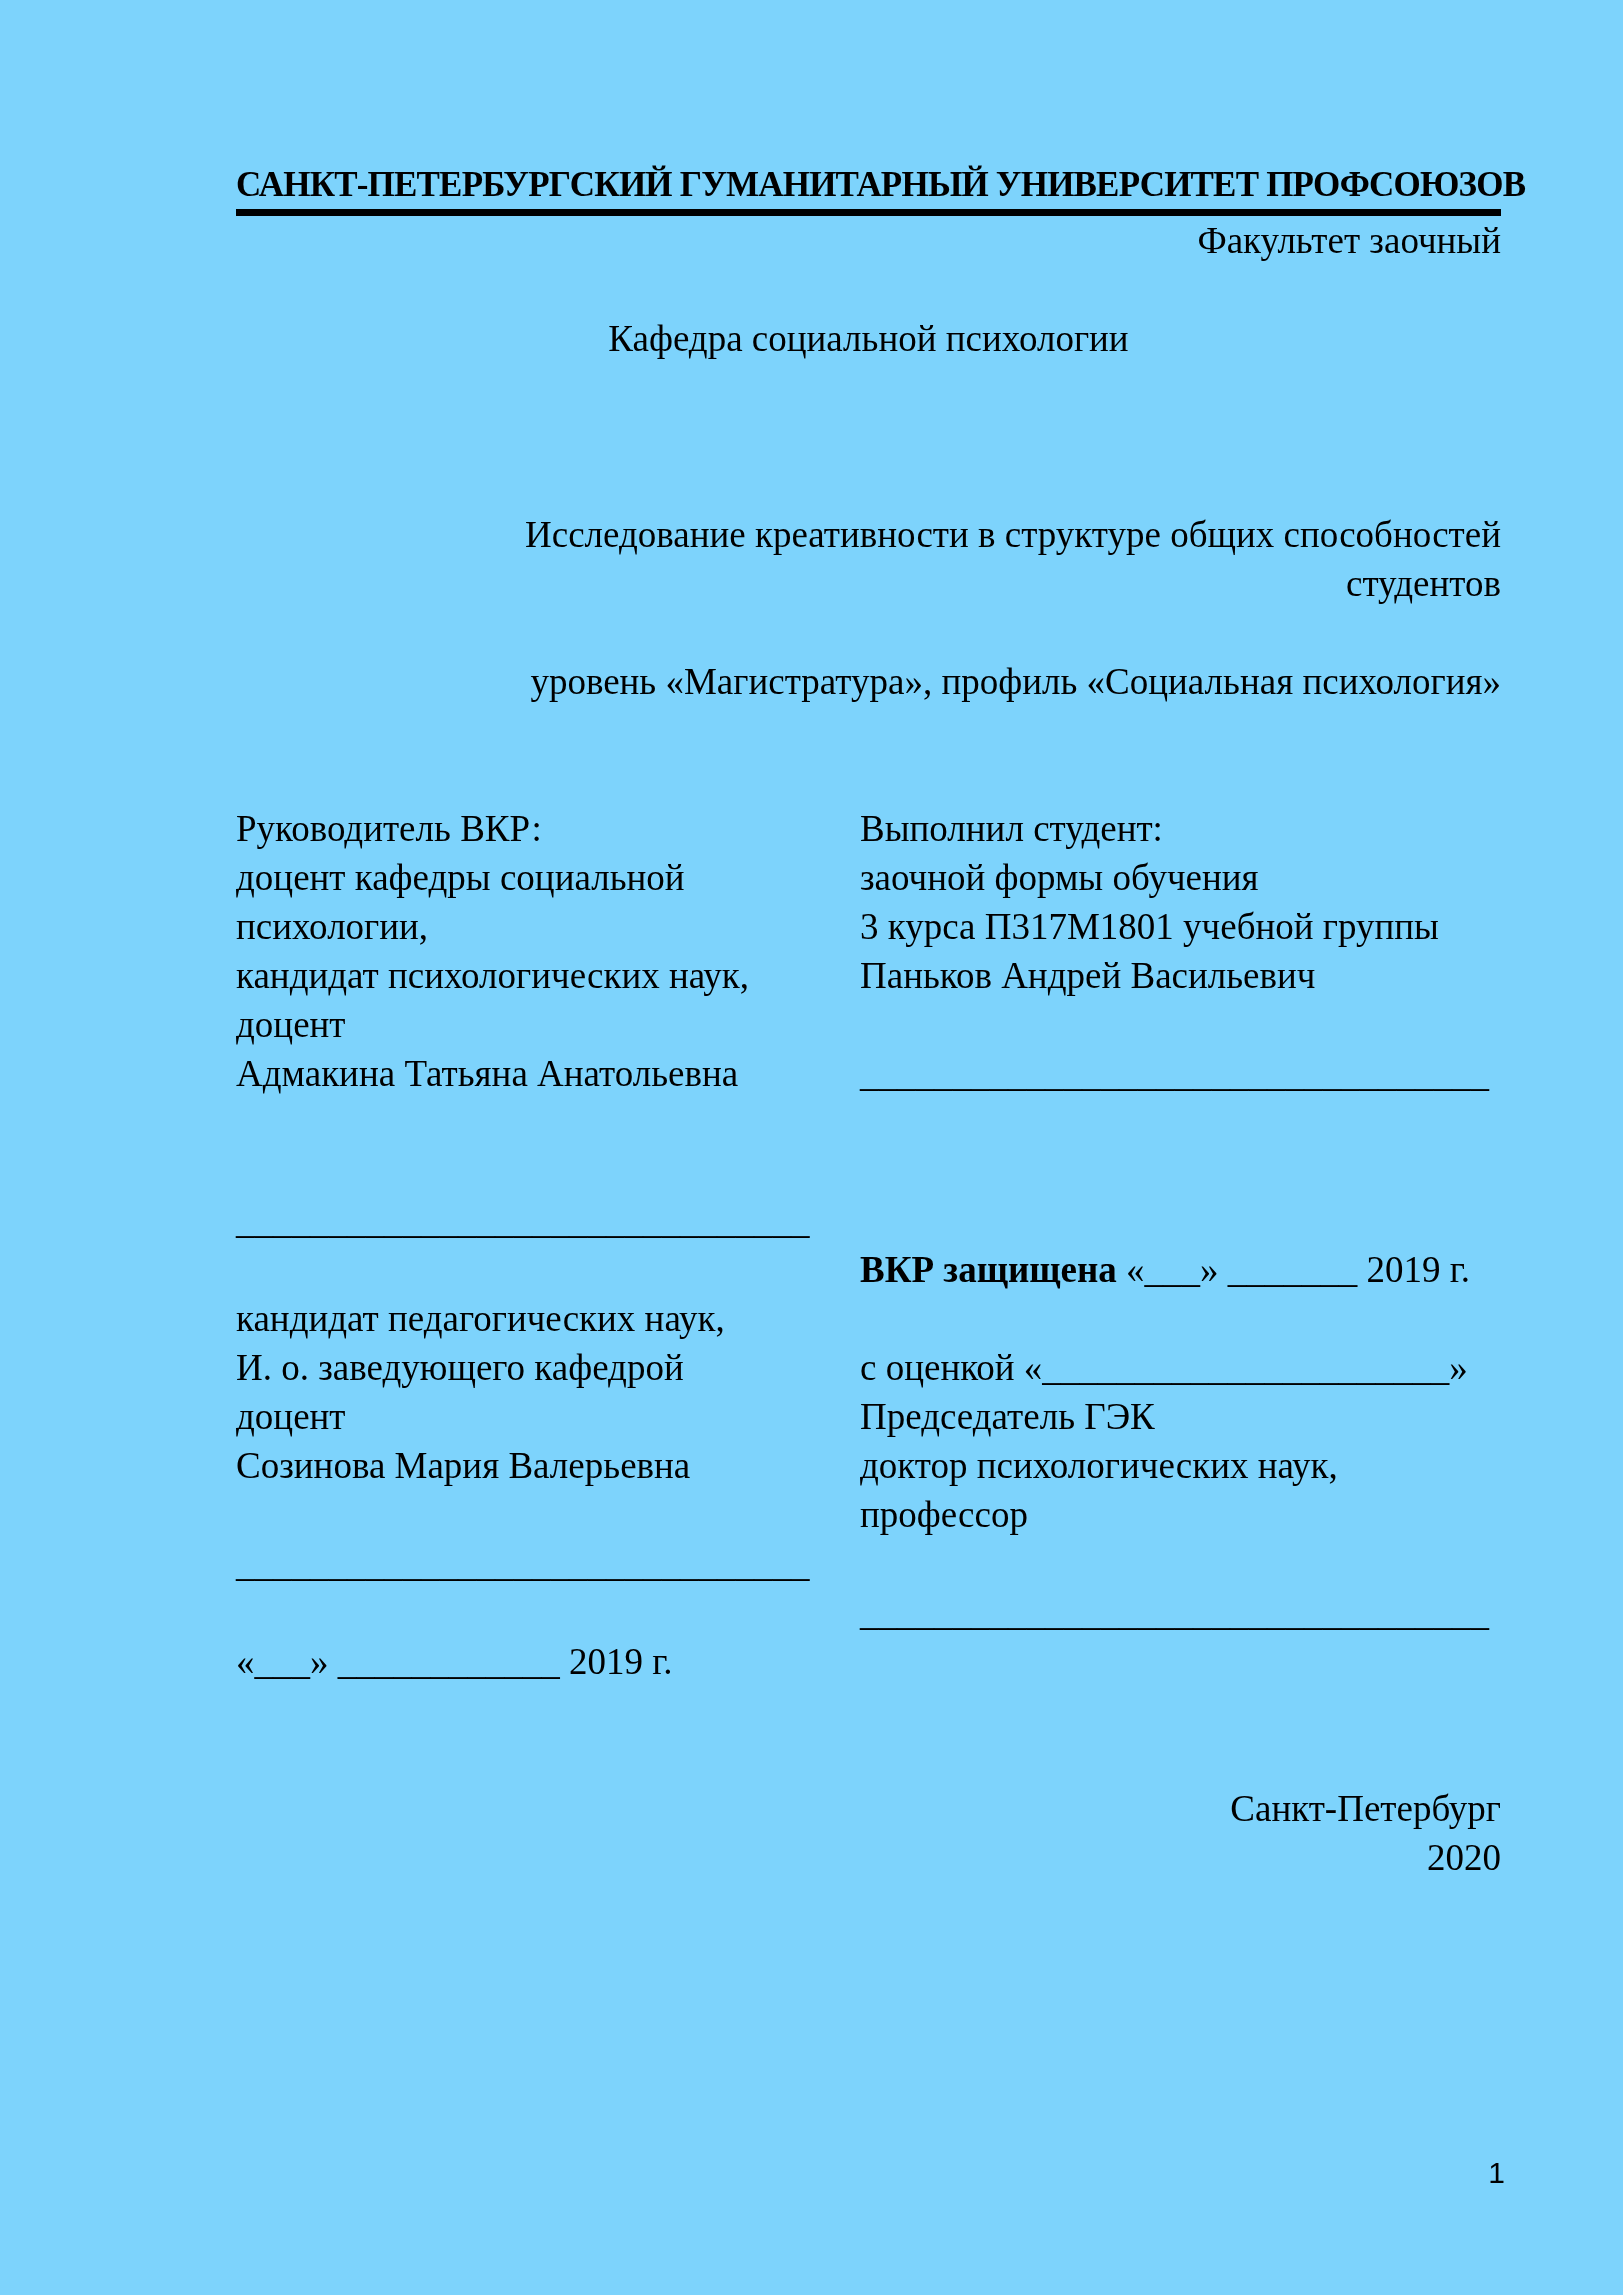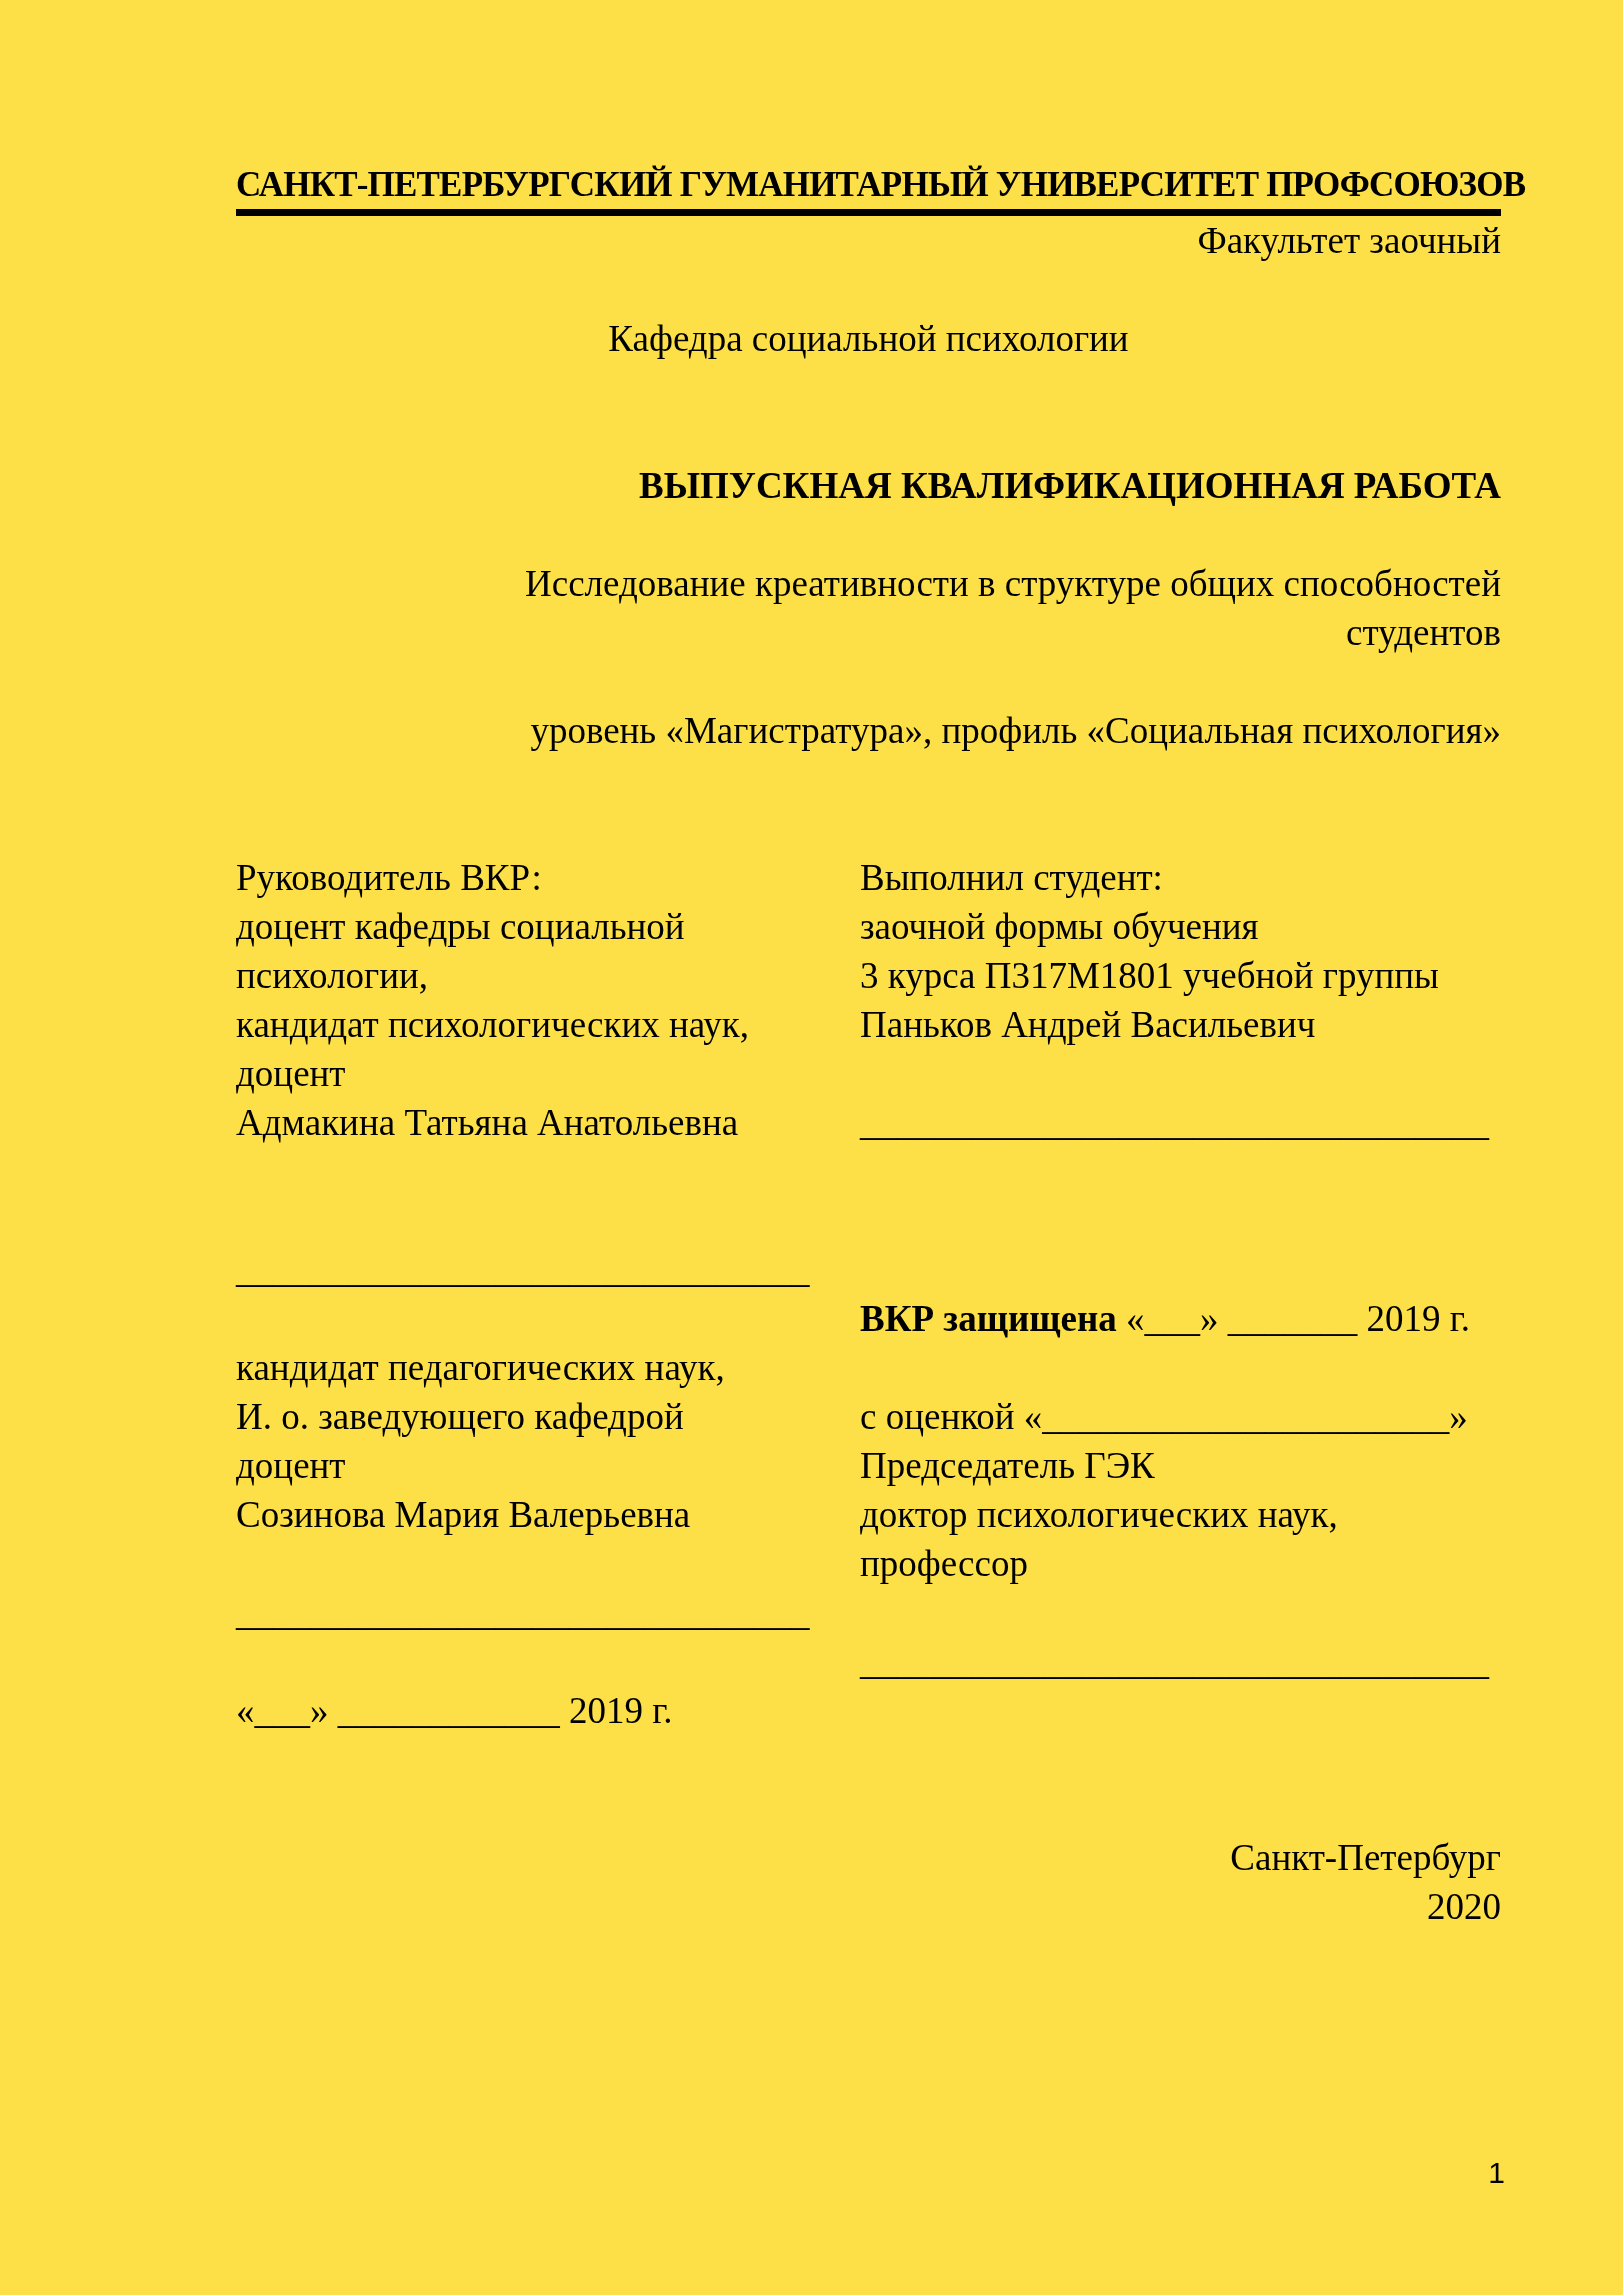--- a/index.html
+++ b/index.html
@@ -1,20 +1,20 @@
 <!DOCTYPE html>
 <html style="font-size:12.6px"><head>
 <meta charset="utf-8">
 <style>
   html, body { margin: 0; padding: 0; background: #ffffff; }
   .page {
     position: relative;
     width: 1623px;
     height: 2295px;
-    background: #fde047;
+    background: #7dd3fc;
     color: #000000;
     font-family: "Liberation Serif", "DejaVu Serif", serif;
     font-size: 37px;
     overflow: hidden;
   }
   .content { padding: 160px 122px 0 236px; }
   .line { line-height: 49px; min-height: 49px; }
   .center { text-align: right; }
   .right  { text-align: center; }
   .bold   { font-weight: bold; }
@@ -43,21 +43,20 @@
 
 <div class="page">
   <div class="content">
 
     <div class="line university">САНКТ-ПЕТЕРБУРГСКИЙ ГУМАНИТАРНЫЙ УНИВЕРСИТЕТ ПРОФСОЮЗОВ</div>
     <div class="line center">Факультет заочный</div>
     <div class="line"></div>
     <div class="line right">Кафедра социальной психологии</div>
     <div class="line"></div>
     <div class="line"></div>
-    <div class="line center bold">ВЫПУСКНАЯ КВАЛИФИКАЦИОННАЯ РАБОТА</div>
     <div class="line"></div>
     <div class="line center">Исследование креативности в структуре общих способностей</div>
     <div class="line center">студентов</div>
     <div class="line"></div>
     <div class="line center">уровень «Магистратура», профиль «Социальная психология»</div>
     <div class="line"></div>
     <div class="line"></div>
 
     <div class="cols">
       <div class="col-l">

